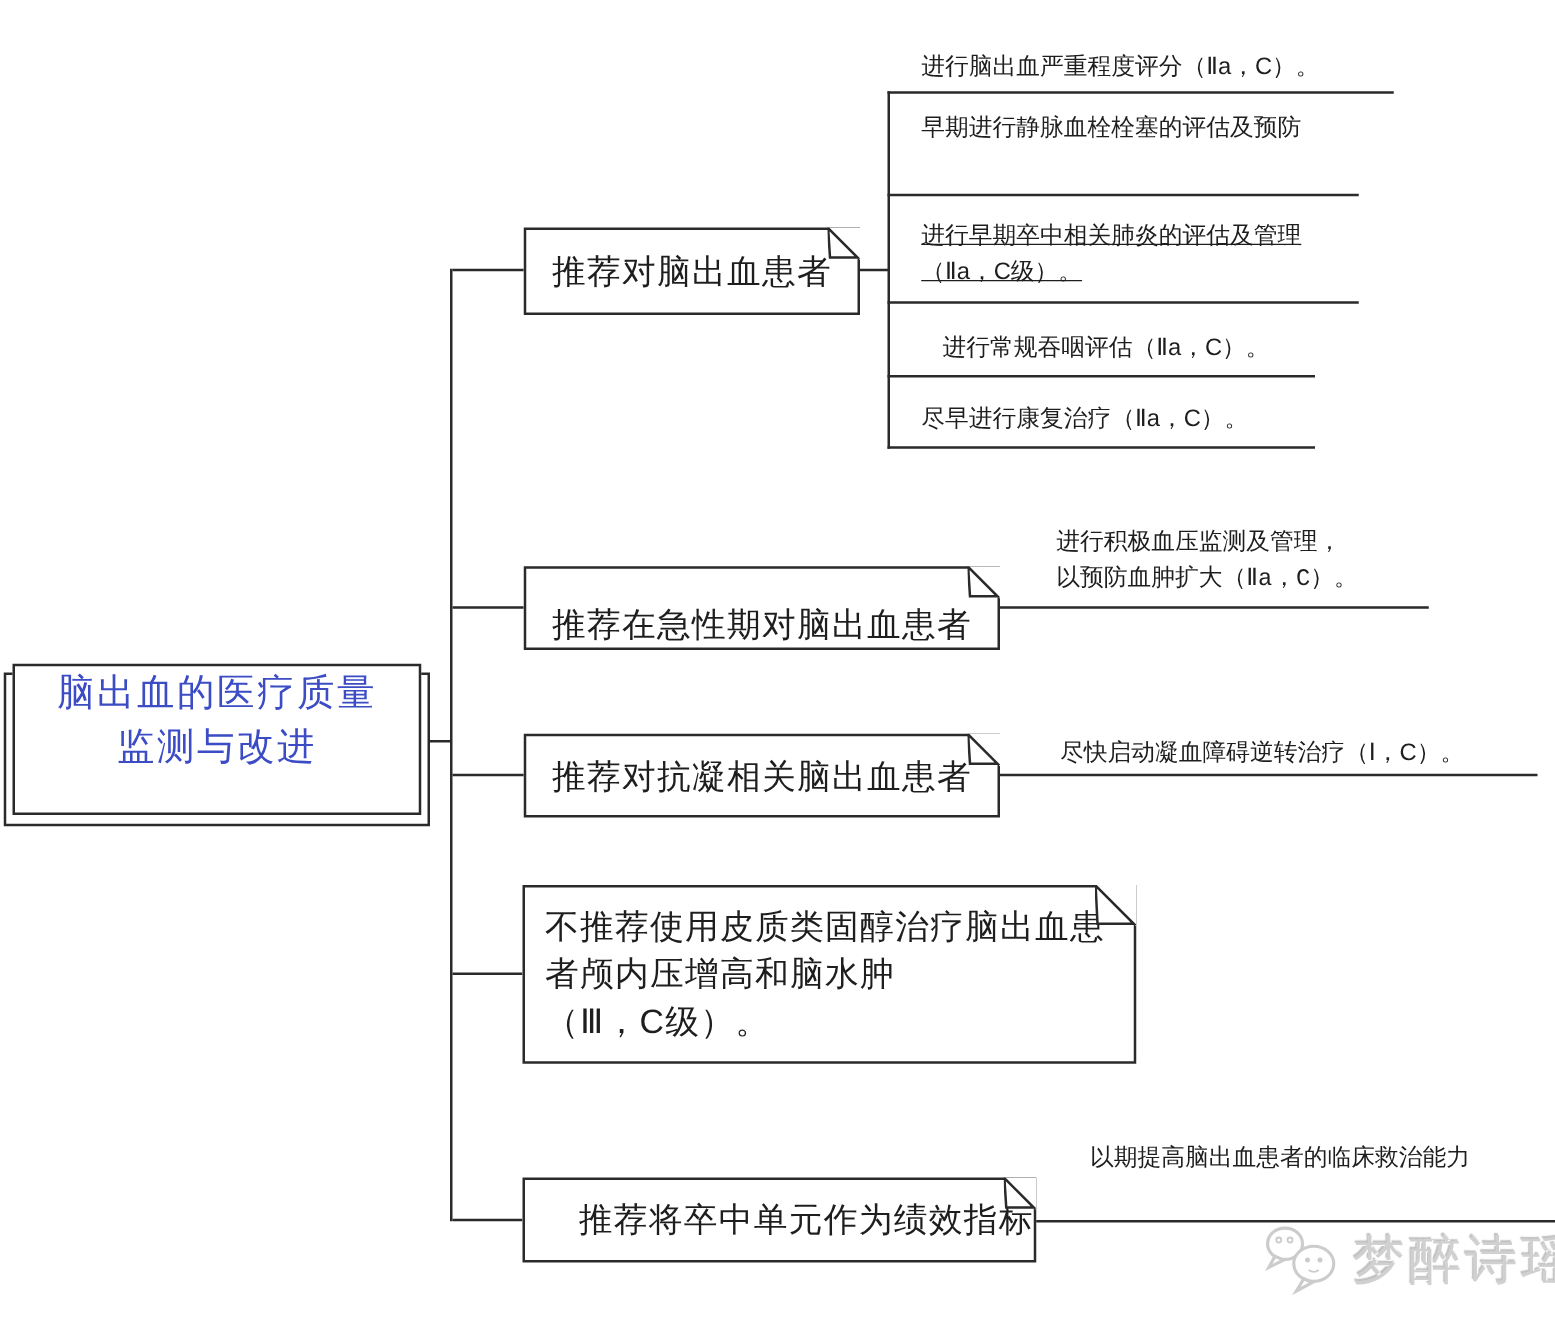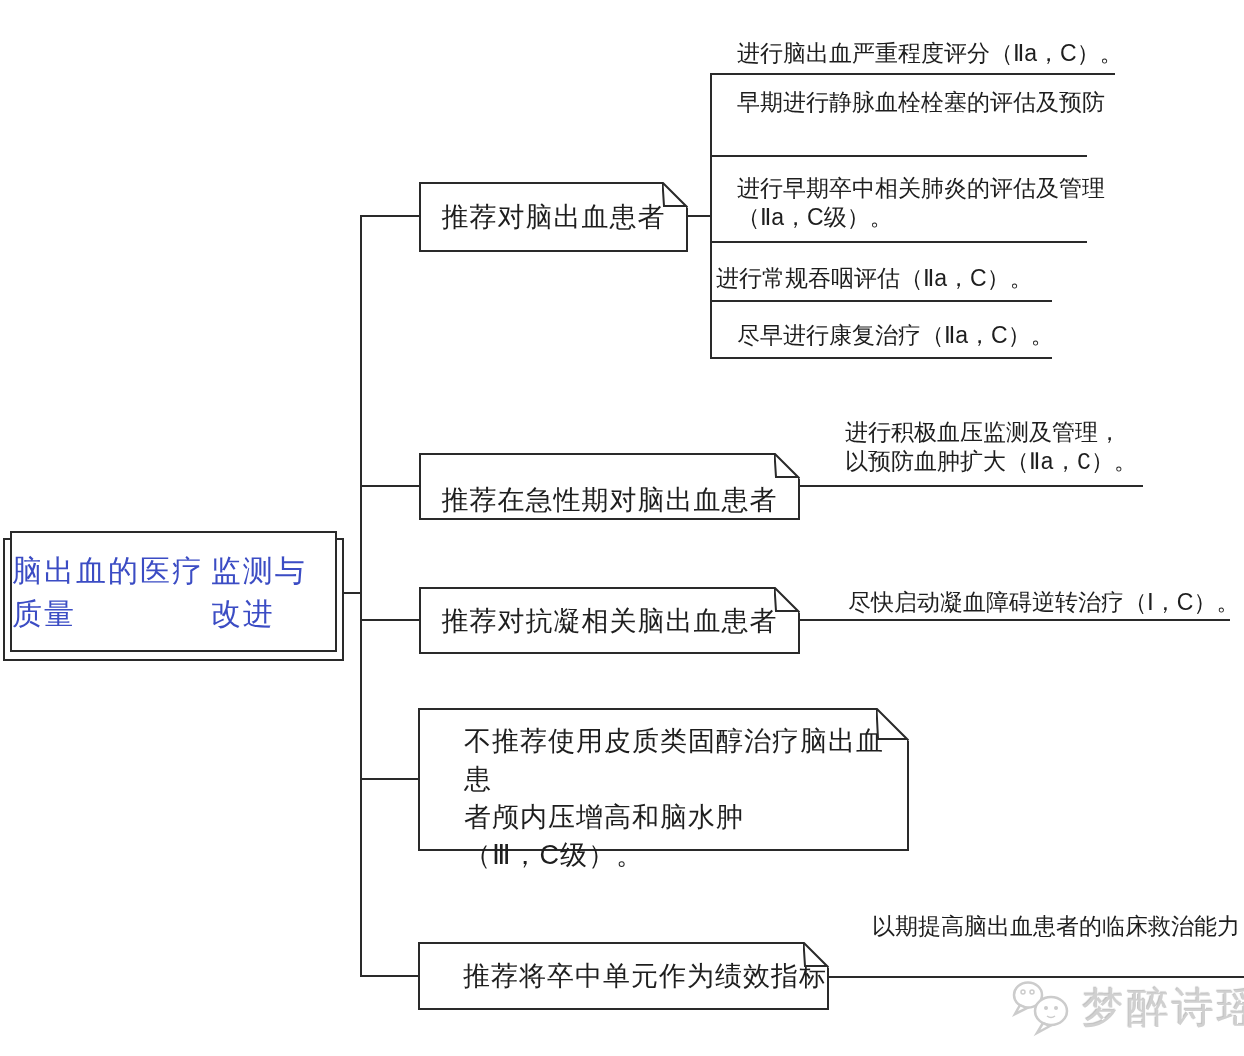--- a/index.html
+++ b/index.html
@@ -6,27 +6,27 @@
   .stage{
     position:relative;width:1244px;height:1056px;background:#ffffff;overflow:hidden;
     font-family:"Liberation Sans","DejaVu Sans",sans-serif;color:#1e1e1e;
   }
   .line{position:absolute;background:#2a2a2a;}
   .note{
     position:absolute;background:#ffffff;border:2px solid #2a2a2a;box-sizing:border-box;
     display:flex;align-items:center;justify-content:center;
   }
   .note .txt{font-size:27px;letter-spacing:1px;text-align:center;white-space:nowrap;}
-  .note.multiline{align-items:flex-start;justify-content:flex-start;padding-left:28px;}
+  .note.multiline{align-items:flex-start;justify-content:flex-start;}
   .note.multiline .txt{text-align:left;white-space:normal;font-size:27px;line-height:38px;padding:12px 0 0 16px;}
   .fold{position:absolute;top:-2px;right:-2px;}
-  .leaf{position:absolute;font-size:23px;line-height:29px;white-space:nowrap;}
+  .leaf{position:absolute;font-size:19px;line-height:29px;white-space:nowrap;}
   .rootbox{position:absolute;background:#ffffff;border:2px solid #2a2a2a;box-sizing:border-box;}
   .root-title{
-    display:flex;flex-direction:row;align-items:center;justify-content:flex-start;
+    display:flex;flex-direction:column;align-items:center;justify-content:flex-start;
     width:100%;height:100%;color:#3b4cc4;font-size:30px;line-height:43px;letter-spacing:2px;
   }
   .watermark{position:absolute;left:1008px;top:978px;display:flex;align-items:center;}
   .watermark-text{
     font-size:42px;letter-spacing:3px;color:#d0d0d0;white-space:nowrap;
     text-shadow:1px 1px 0 #ffffff,-1px -1px 1px #bfbfbf;
   }
 </style>
 </head>
 <body>
@@ -104,25 +104,25 @@
       <polygon points="0.5,0.5 24,24 2,24" fill="#ffffff" stroke="#2a2a2a" stroke-width="2"></polygon>
     </svg>
   </div>
 
   <div class="leaf" style="left:737px;top:39px;">
     <div>进行脑出血严重程度评分（Ⅱa，C）。</div>
   </div>
   <div class="leaf" style="left:737px;top:88px;">
     <div>早期进行静脉血栓栓塞的评估及预防</div>
   </div>
-  <div class="leaf" style="left:737px;top:174px;">
+  <div class="leaf" style="left:737px;top:174px;text-decoration:underline;">
     <div>进行早期卒中相关肺炎的评估及管理</div>
     <div>（Ⅱa，C级）。</div>
   </div>
-  <div class="leaf" style="left:716px;top:264px;">
+  <div class="leaf" style="left:754px;top:264px;">
     <div>进行常规吞咽评估（Ⅱa，C）。</div>
   </div>
   <div class="leaf" style="left:737px;top:321px;">
     <div>尽早进行康复治疗（Ⅱa，C）。</div>
   </div>
 
   <div class="leaf" style="left:845px;top:420px;font-family:Liberation Mono, monospace;">
     <div>进行积极血压监测及管理，</div>
     <div>以预防血肿扩大（Ⅱa，C）。</div>
   </div>

